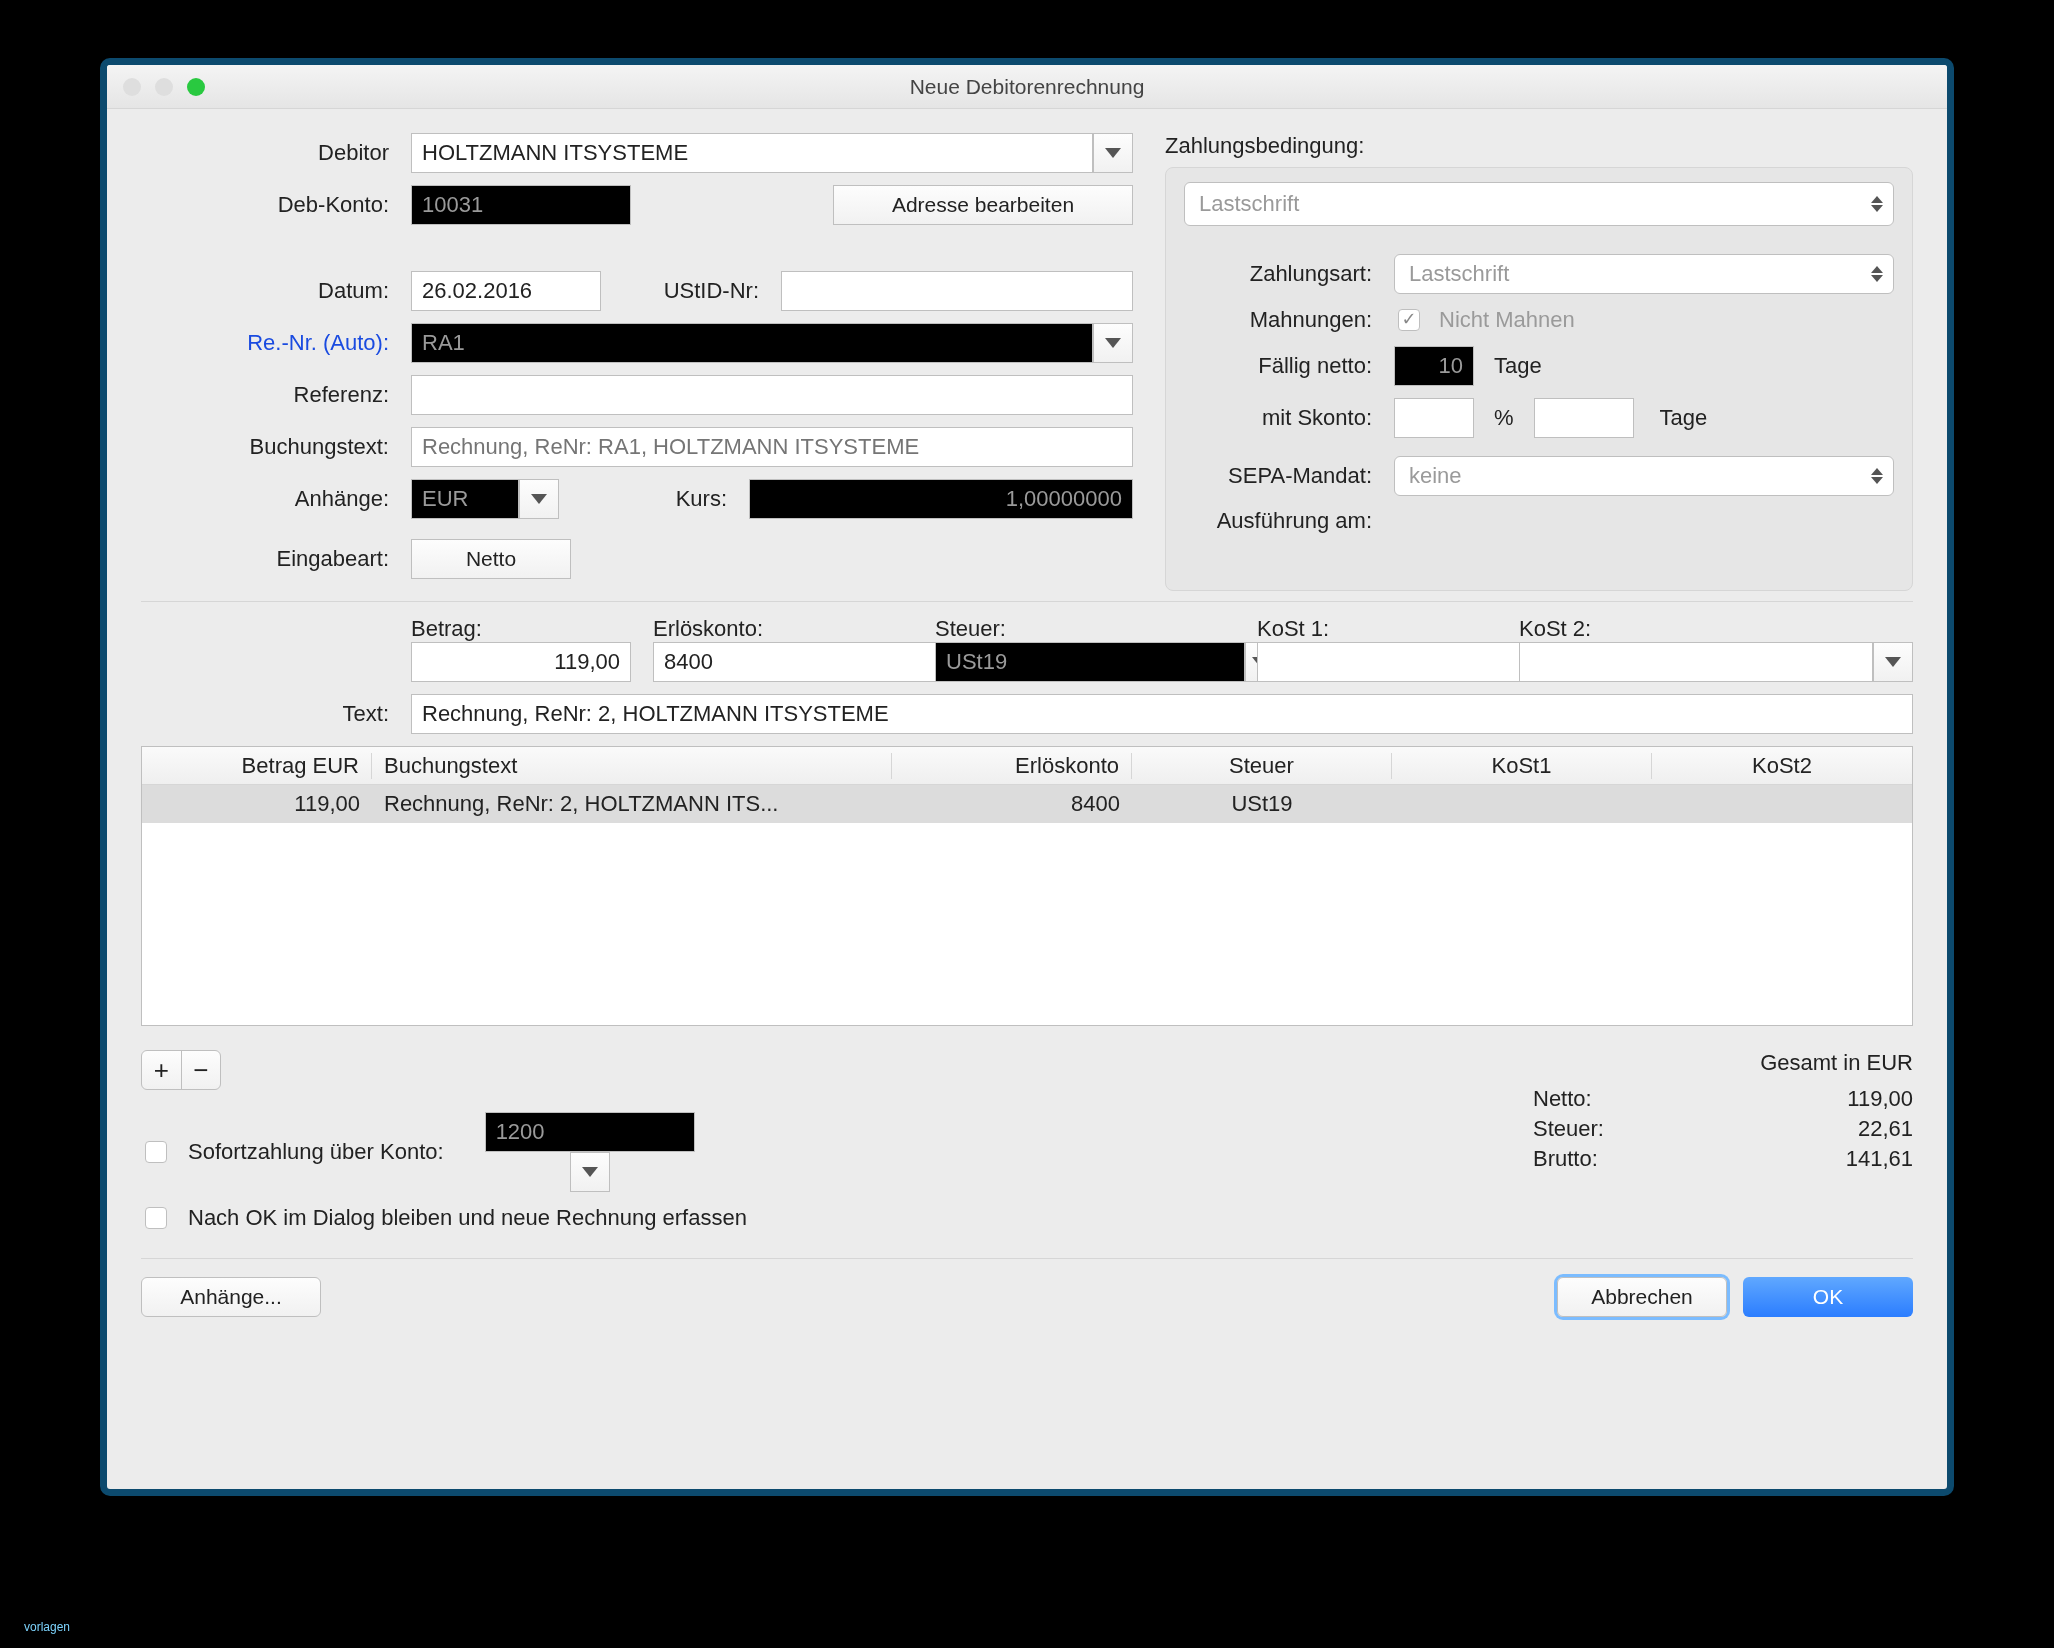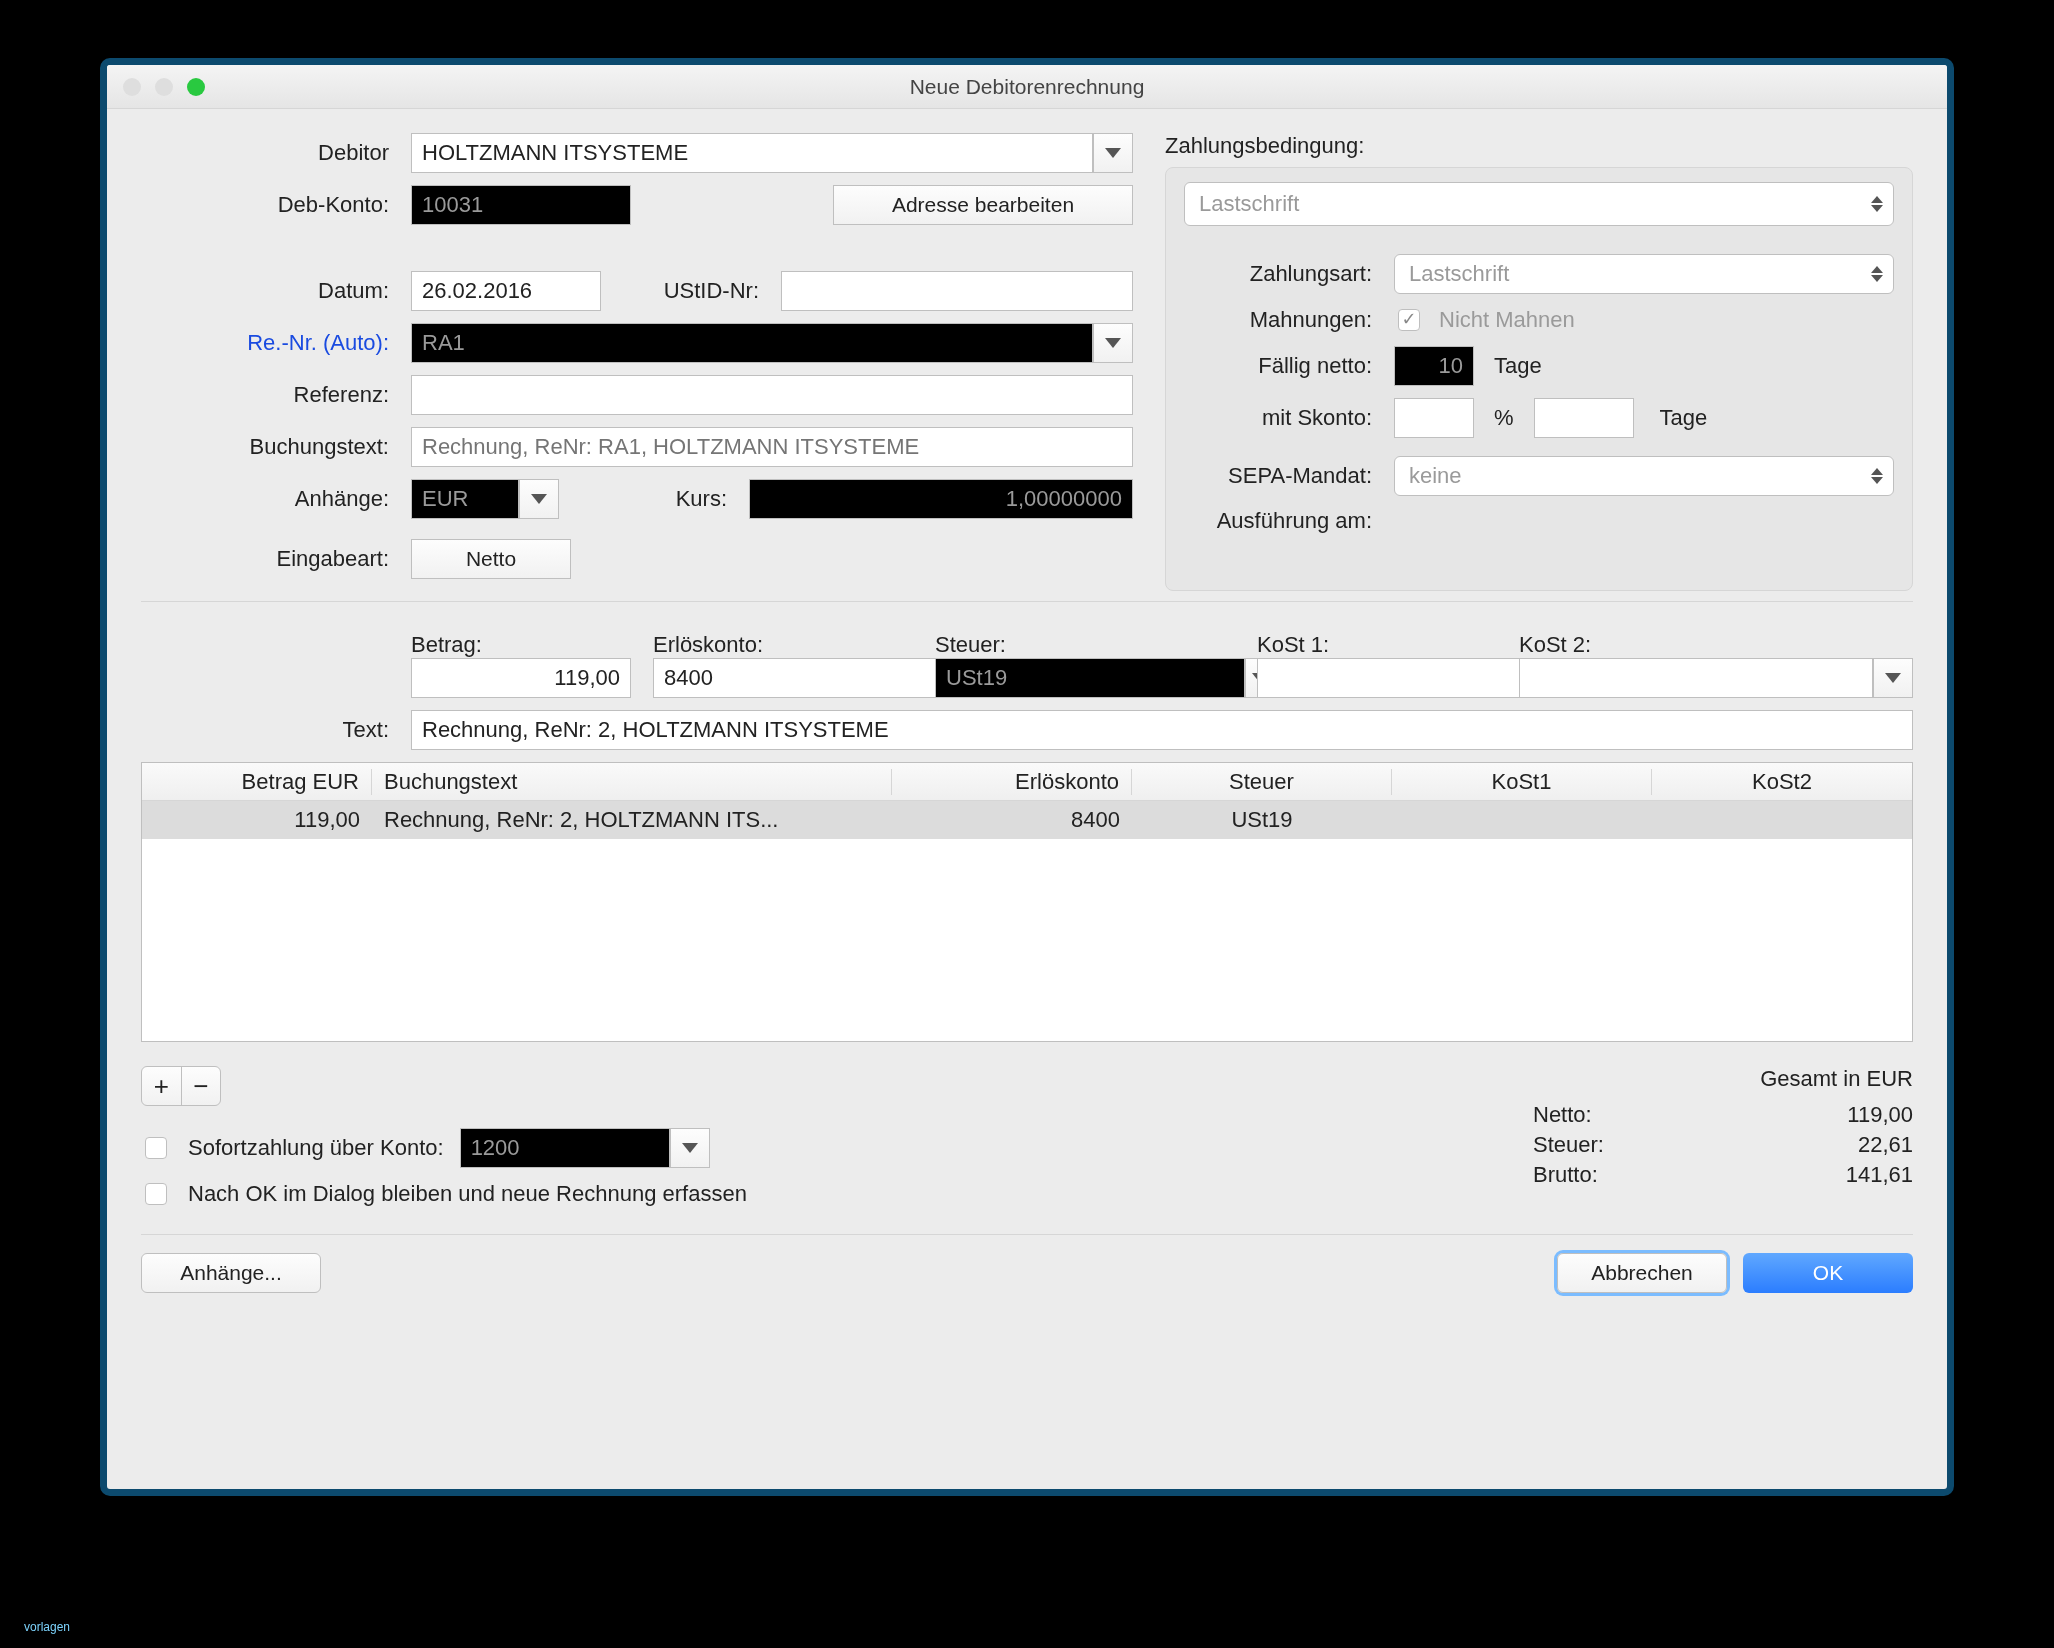--- a/index.html
+++ b/index.html
@@ -231,21 +231,21 @@
     </div>
 
     <div class="section-sep"></div>
 
     <div style="padding-left:270px;">
       <div class="row" style="align-items:flex-end;">
         <div style="width:220px;">
           <div>Betrag:</div>
           <input type="text" class="field right-align" style="width: 100%;" value="119,00">
         </div>
-        <div style="width:260px;margin-left:12px;margin-top:16px;">
+        <div style="width:260px;margin-left:12px;">
           <div>Erlöskonto:</div>
           <div class="combo-wrap" style="width:100%;">
             <input type="text" class="field" style="flex: 1 1 0%;" value="8400">
             <button class="chev-btn">
                 <span class="chev"></span>
               </button>
           </div>
         </div>
         <div style="width:300px;margin-left:12px;">
           <div>Steuer:</div>
@@ -302,21 +302,21 @@
 
     <div style="display:flex;margin-top:24px;gap:24px;">
       <div style="flex:1;">
         <div class="plusminus">
           <button class="pm-btn">+</button>
           <button class="pm-btn">−</button>
         </div>
         <div class="row" style="margin-top:22px;">
           <input type="checkbox" class="mac" style="">
           <span style="margin-left:8px;">Sofortzahlung über Konto:</span>
-          <div class="combo-wrap" style="margin-left:6px;">
+          <div class="combo-wrap" style="margin-left:31px;flex-direction:column;">
             <input type="text" class="field placeholder" style="width: 210px;" disabled="" value="1200">
             <button class="chev-btn">
                 <span class="chev"></span>
               </button>
           </div>
         </div>
         <div class="row">
           <input type="checkbox" class="mac" style="">
           <span style="margin-left:8px;">Nach OK im Dialog bleiben und neue Rechnung erfassen</span>
         </div>

